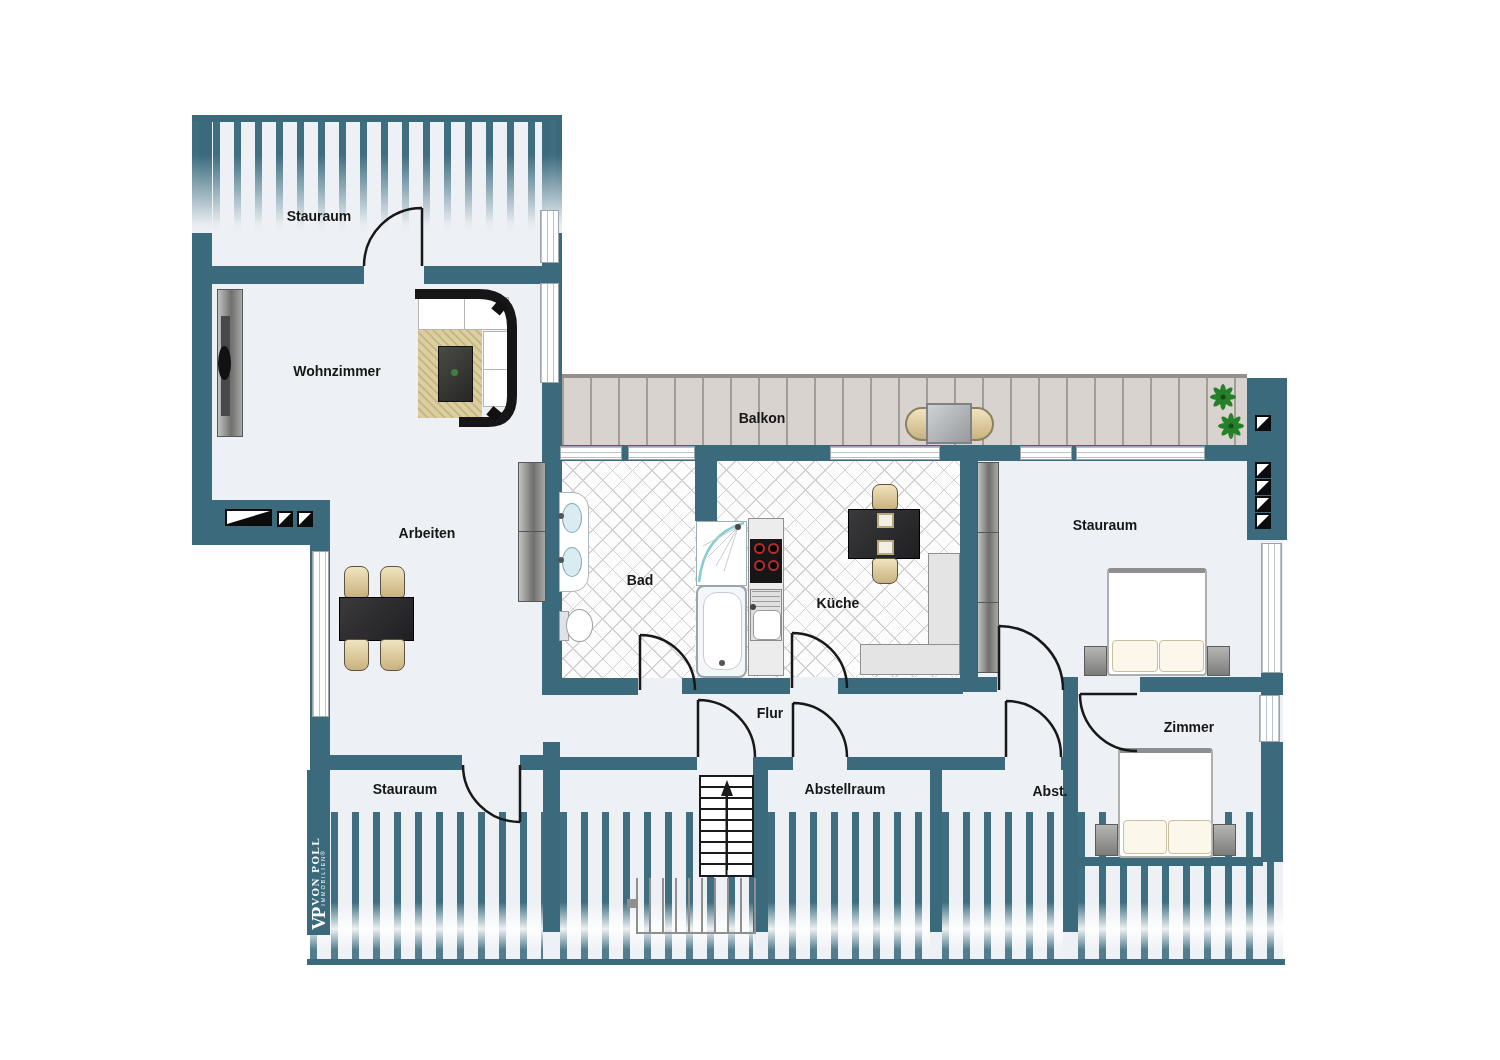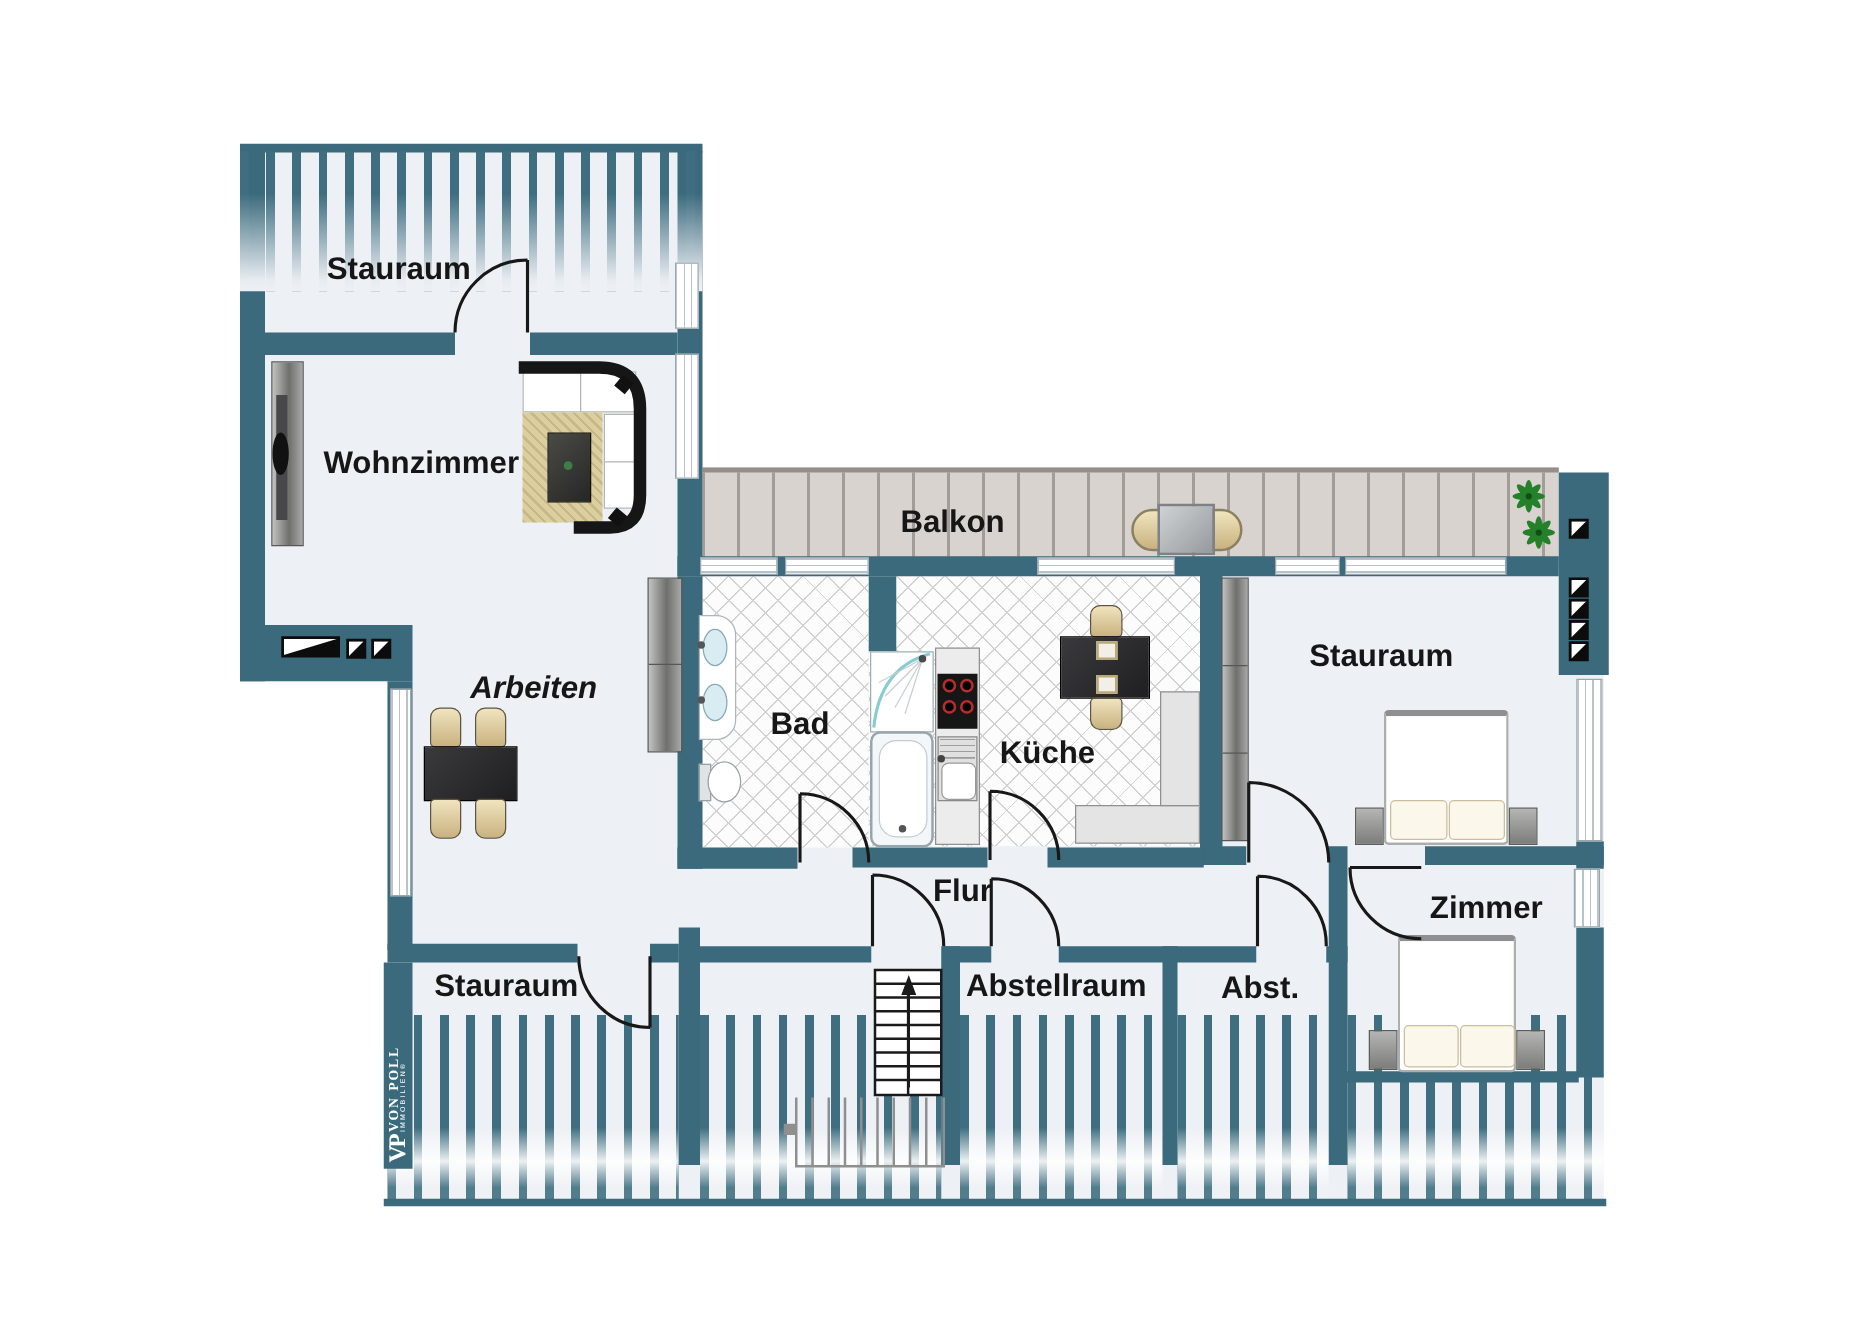--- a/index.html
+++ b/index.html
@@ -13,21 +13,21 @@
                          repeating-linear-gradient(135deg,#d2d2d2 0 1px,transparent 1px 14px);}
   .hatch{position:absolute;background-image:repeating-linear-gradient(to right,#3e6e80 0 7px,transparent 7px 21px);}
   .hatch-b::after{content:"";position:absolute;inset:0;
         background:linear-gradient(to bottom,rgba(255,255,255,0) 0 60%,rgba(255,255,255,.9) 78%,rgba(255,255,255,.1) 92%);}
   .gablefade{position:absolute;background:linear-gradient(to bottom,rgba(237,240,244,0) 0%,rgba(237,240,244,0) 30%,rgba(237,240,244,.97) 92%,#edf0f4 100%);}
   .balcony{position:absolute;background-color:#d8d3cf;border-top:4px solid #968f89;
         background-image:repeating-linear-gradient(to right,rgba(110,102,96,.5) 0 2px,transparent 2px 28px);}
   .win{position:absolute;background:#fff;border:1px solid #9aa5ad;box-sizing:border-box;}
   .winV{background-image:repeating-linear-gradient(to right,#b9c2c8 0 1px,transparent 1px 6px);}
   .winH{background-image:repeating-linear-gradient(to bottom,#b9c2c8 0 1px,transparent 1px 5px);}
-  .room-label{position:absolute;transform:translate(-50%,-50%);font-weight:700;font-size:25px;color:#161616;white-space:nowrap;z-index:40;}
+  .room-label{position:absolute;transform:translate(-50%,-50%);font-weight:700;font-size:14px;color:#161616;white-space:nowrap;z-index:40;}
   .sym{position:absolute;background:#0c0c0c;}
   .sym::after{content:"";position:absolute;inset:2px;background:#fff;clip-path:polygon(0 0,100% 0,0 100%);}
   .wood{position:absolute;background:linear-gradient(to right,#c2c2c0,#6f6f6d 55%,#a8a8a6);border:1px solid #55585a;box-sizing:border-box;}
   .chair{position:absolute;background:linear-gradient(#f0e4bf,#c9b27f);border:1px solid #5d5341;box-sizing:border-box;}
   .dtable{position:absolute;background:linear-gradient(135deg,#3a3a3c,#1f1f21);border:1px solid #000;box-sizing:border-box;}
   .bed{position:absolute;background:#fff;border:2px solid #aeaeac;border-top:5px solid #8f8f92;border-radius:4px;box-sizing:border-box;}
   .pillow{position:absolute;background:#fbf7ea;border:1px solid #c8bf9e;border-radius:4px;}
   .nstand{position:absolute;background:linear-gradient(#b5b5b3,#7c7c7a);border:1px solid #5c5c5a;box-sizing:border-box;}
   .counter{position:absolute;background:#e4e4e4;border:1px solid #909090;box-sizing:border-box;}
   svg.overlay{position:absolute;left:0;top:0;z-index:30;}
@@ -230,29 +230,29 @@
         <ellipse cx="1231" cy="426" rx="13" ry="3.5" transform="rotate(45 1231 426)"></ellipse>
         <ellipse cx="1231" cy="426" rx="13" ry="3.5" transform="rotate(90 1231 426)"></ellipse>
         <ellipse cx="1231" cy="426" rx="13" ry="3.5" transform="rotate(135 1231 426)"></ellipse>
         <circle cx="1231" cy="426" r="2.5" fill="#124d15"></circle>
       </g>
     </g>
   </svg>
 
   <div class="room-label" style="left:319px;top:216px;">Stauraum</div>
   <div class="room-label" style="left:337px;top:371px;">Wohnzimmer</div>
-  <div class="room-label" style="left:427px;top:551px;font-style:italic;">Arbeiten</div>
+  <div class="room-label" style="left:427px;top:533px;">Arbeiten</div>
   <div class="room-label" style="left:640px;top:580px;">Bad</div>
   <div class="room-label" style="left:838px;top:603px;">Küche</div>
   <div class="room-label" style="left:762px;top:418px;">Balkon</div>
   <div class="room-label" style="left:1105px;top:525px;">Stauraum</div>
   <div class="room-label" style="left:770px;top:713px;">Flur</div>
   <div class="room-label" style="left:405px;top:789px;">Stauraum</div>
   <div class="room-label" style="left:845px;top:789px;">Abstellraum</div>
-  <div class="room-label" style="left:1008px;top:791px;">Abst.</div>
+  <div class="room-label" style="left:1050px;top:791px;">Abst.</div>
   <div class="room-label" style="left:1189px;top:727px;">Zimmer</div>
 
   <div class="brandbar">
     <div class="brandrot">
       <span class="brand-vp">VP</span>
       <span class="brand-col">
         <span class="brand-name">VON POLL</span>
         <span class="brand-sub">IMMOBILIEN®</span>
       </span>
     </div>

